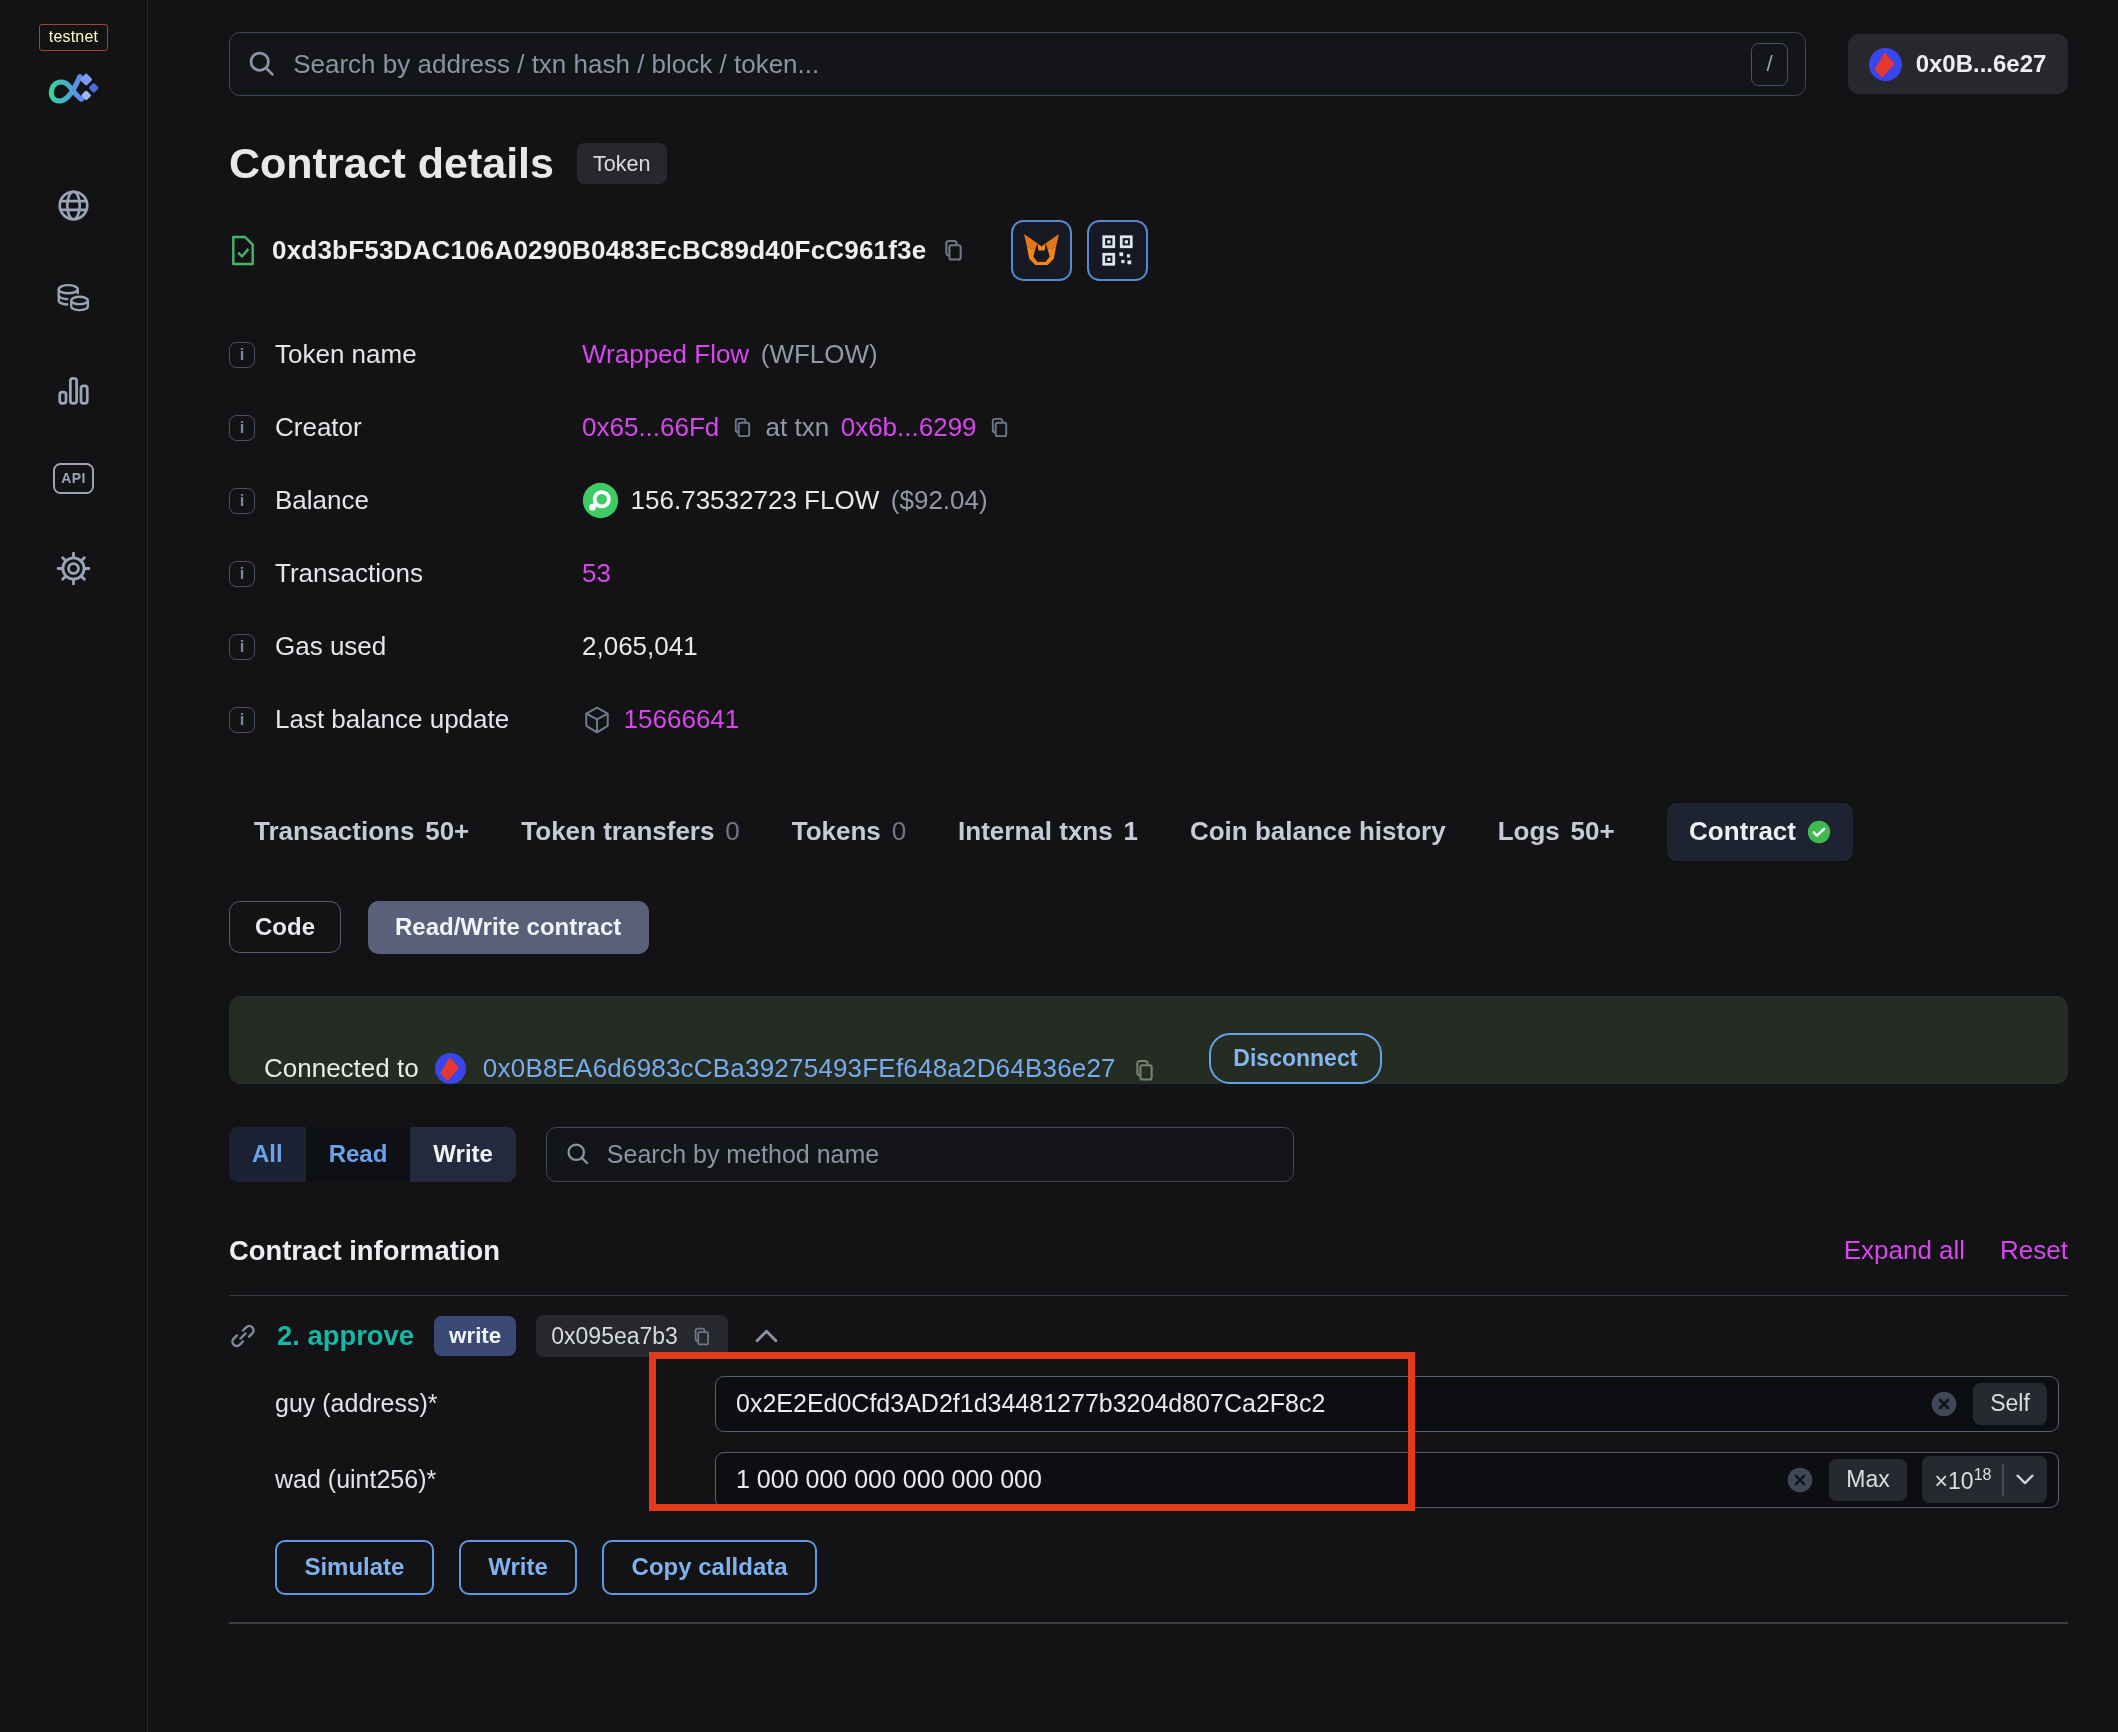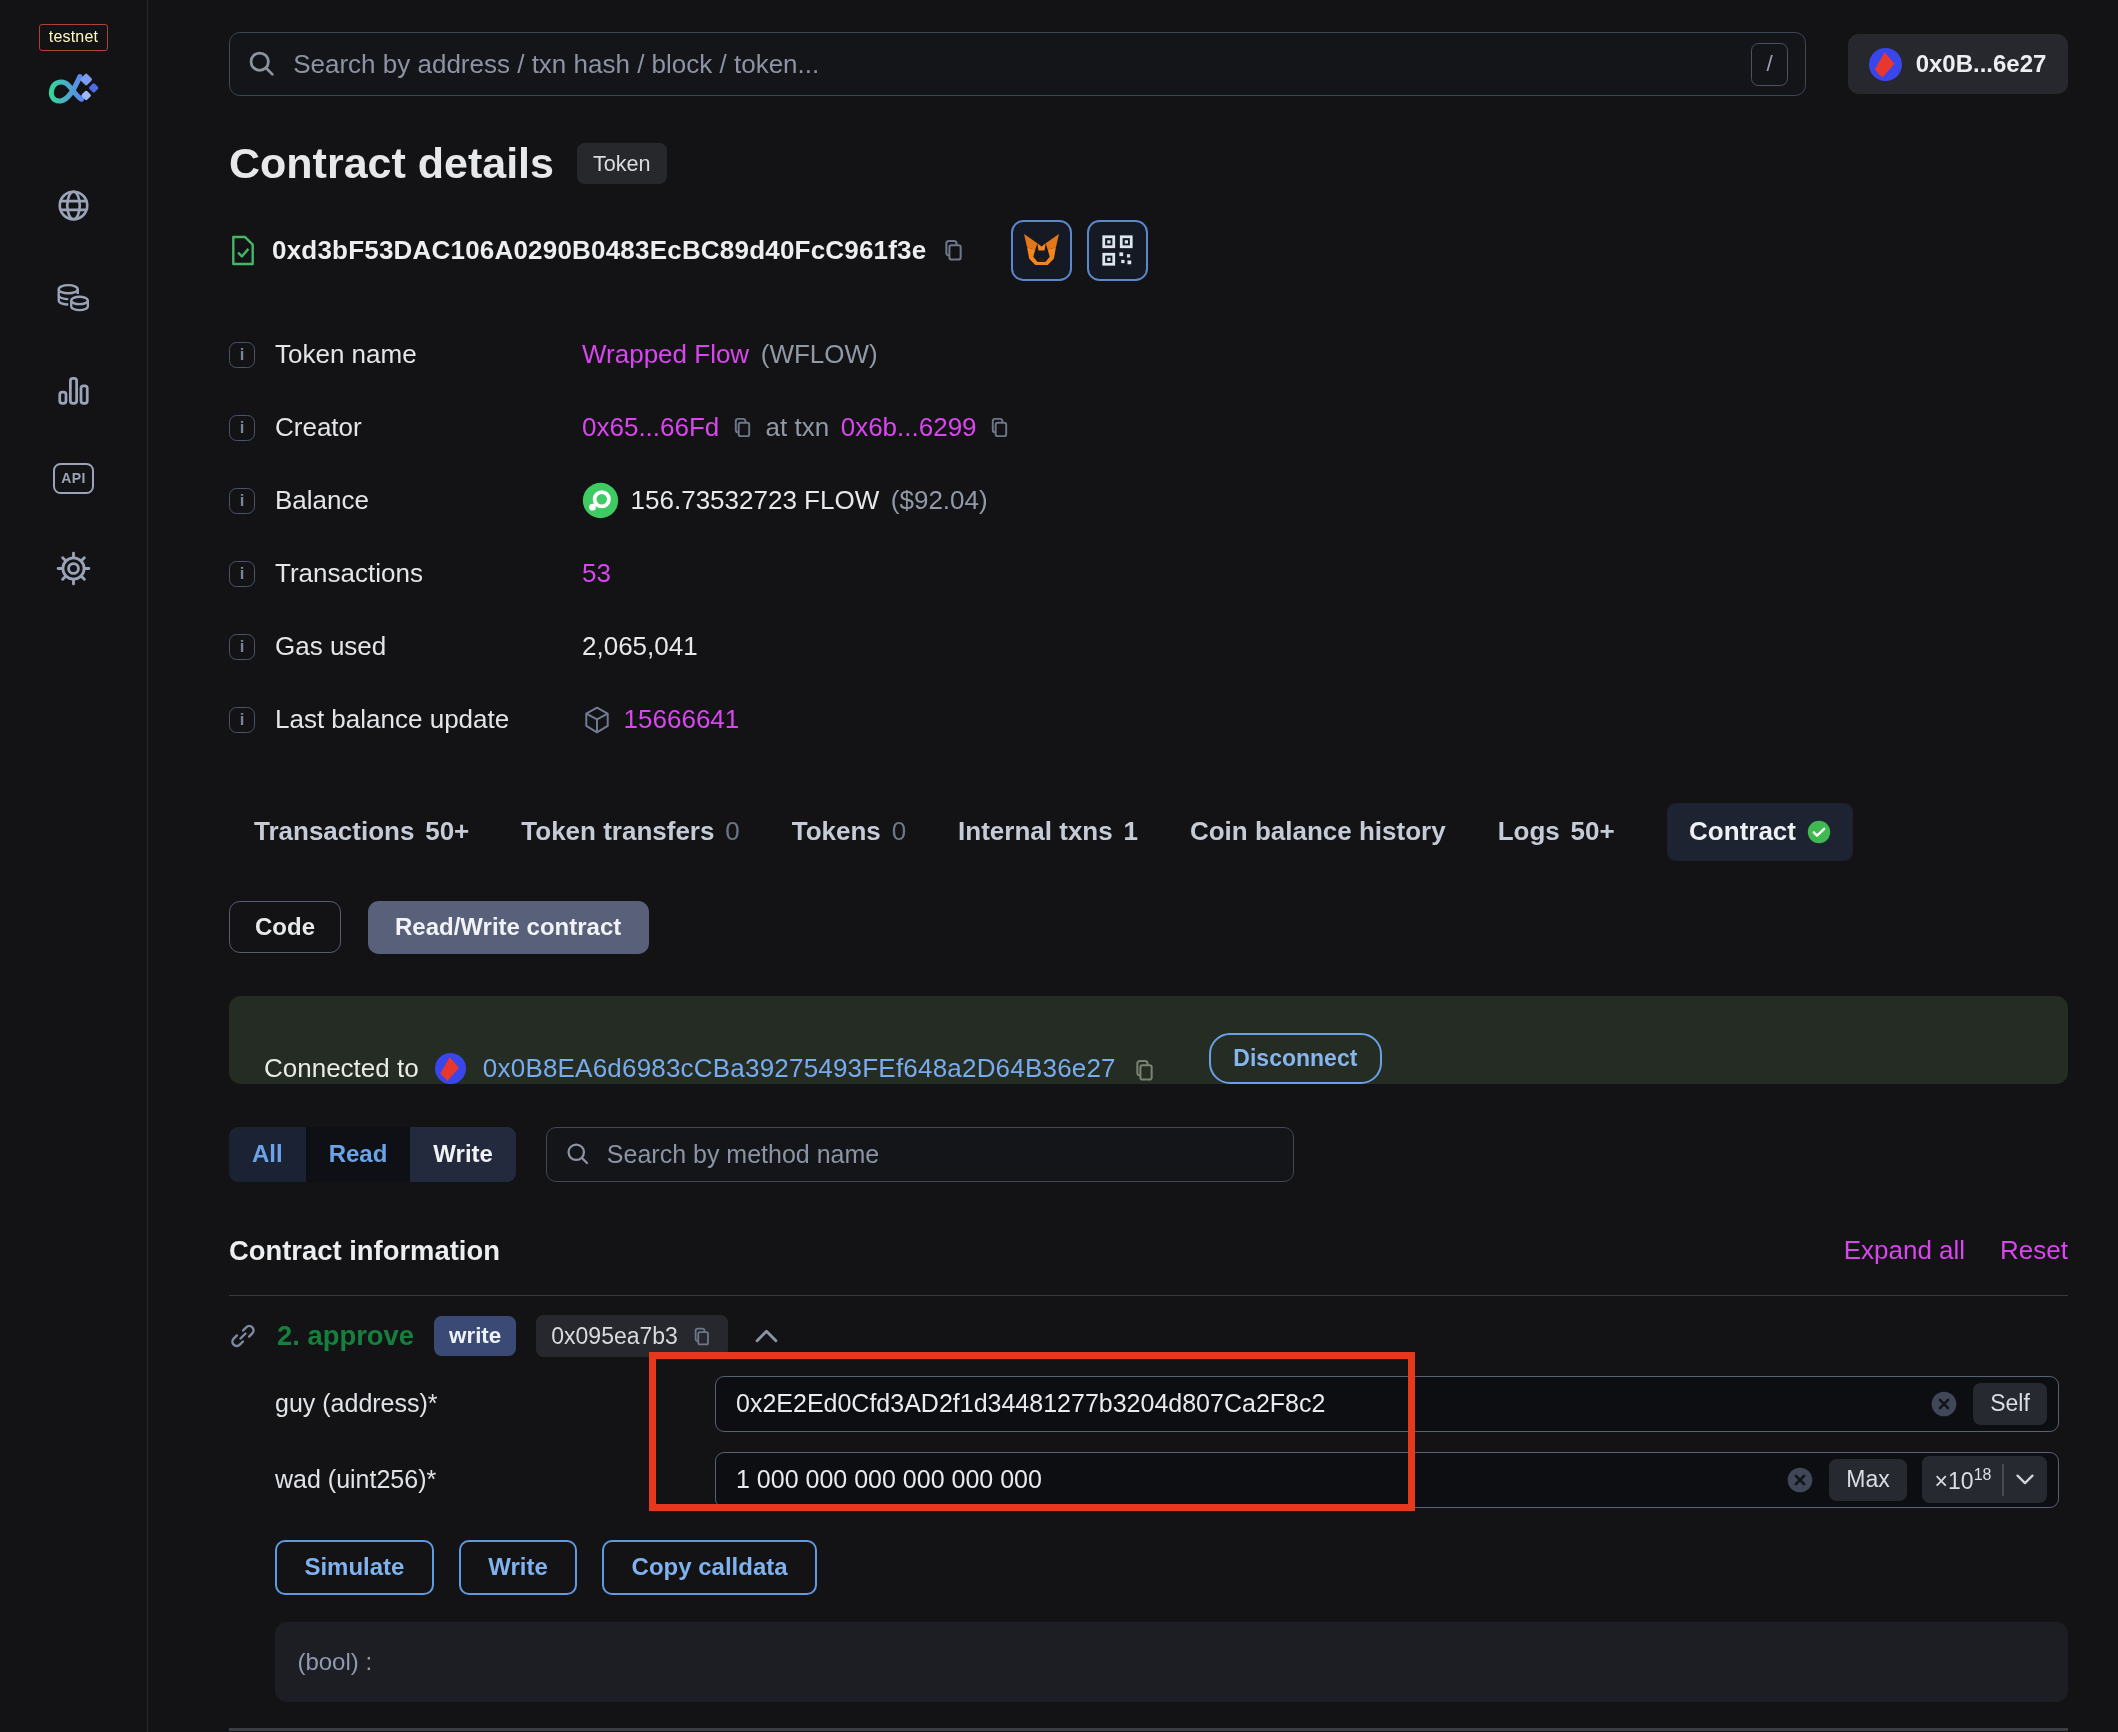--- a/index.html
+++ b/index.html
@@ -83,21 +83,21 @@
                    display:flex; align-items:center; gap:15px; padding:0 18.3px; }
   .method-search input { flex:1; background:transparent; border:none; outline:none; color:#dfe2e8; font-size:25px; }
   .method-search input::placeholder { color:#8b93a4; }
 
   .ci-row { margin-top:53px; display:flex; justify-content:space-between; align-items:center;gap:42px; }
   .ci-title { font-size:27.4px; font-weight:700; color:#eceef1; }
   .ci-links { display:flex; gap:35px; font-size:26px; }
   .divider { margin-top:28px; height:1.7px; background:#36393f; }
 
   .method-header { margin-top:18.3px; display:flex; align-items:center; gap:20px; height:43px; }
-  .method-name { font-size:27.4px; font-weight:600; color:#15803d; }
+  .method-name { font-size:27.4px; font-weight:600; color:#14b8a6; }
   .badge-write { background:#3a4a74; color:#eef1f6; font-size:22.4px; font-weight:600; padding:6.6px 15px; border-radius:7.5px; }
   .badge-selector { background:#26282e; color:#d7dade; font-size:23px; padding:7.5px 15px; border-radius:7.5px;
                     display:flex; gap:13.3px; align-items:center; }
   .chev-btn { background:none; border:none; display:inline-flex; margin-left:6.6px; }
 
   .fields { margin-top:18.3px; padding-left:46px; display:flex; flex-direction:column; gap:20px; position:relative; }
   .field-row { display:flex; align-items:center; }
   .field-label { width:440px; flex:none; font-size:25px; color:#dfe2e6; }
   .field-input { flex:1; height:56px; border:1.7px solid #5a6173; border-radius:9.1px; background:#0d0e11;
                  display:flex; align-items:center; padding:0 10.8px 0 20px; gap:15px; margin-right:9px; }
@@ -502,19 +502,16 @@
       </div>
     </div>
   </div>
 
   <div class="action-row">
     <button class="btn-outline-blue">Simulate</button>
     <button class="btn-outline-blue">Write</button>
     <button class="btn-outline-blue">Copy calldata</button>
   </div>
 
-  <div class="output-panel">
-    <span>(bool) :</span>
-  </div>
 
   <div class="bottom-divider"></div>
 </div>
 
 
 </body></html>

